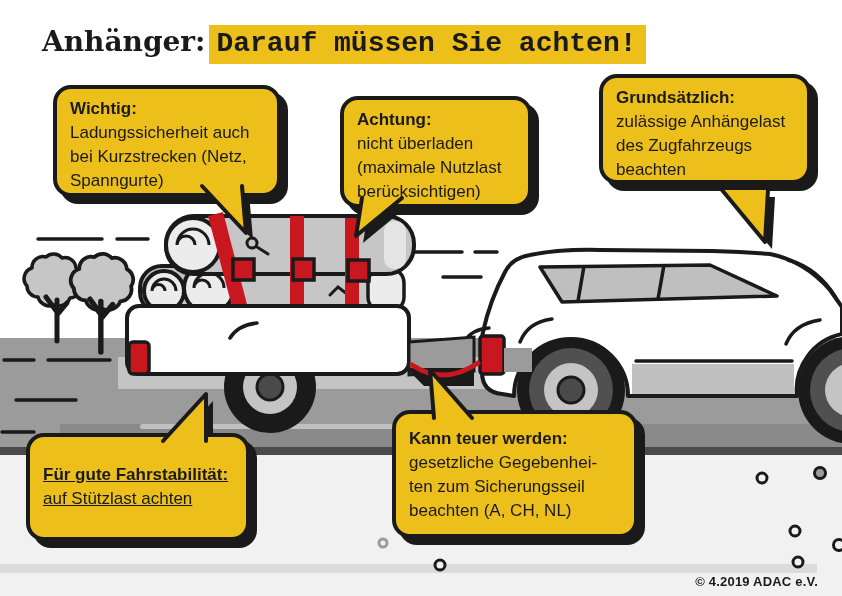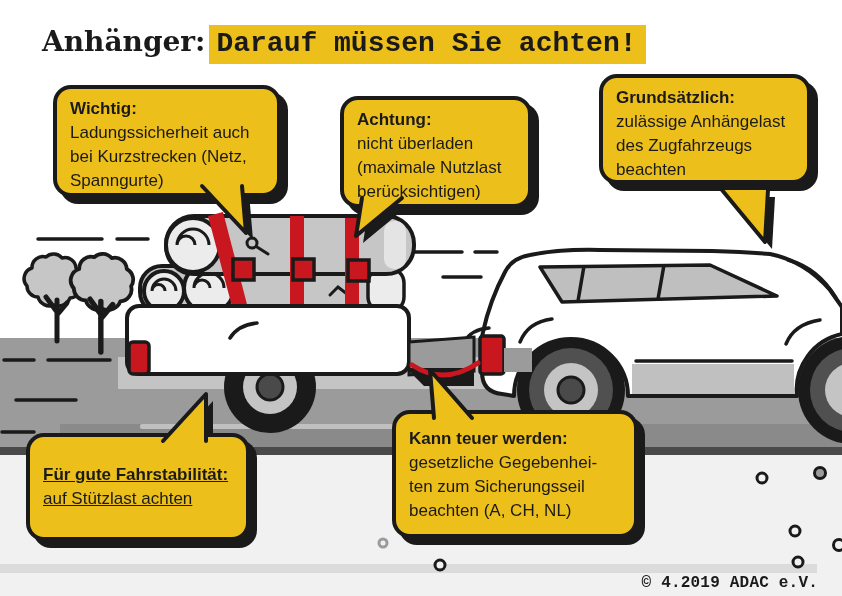--- a/index.html
+++ b/index.html
@@ -14,22 +14,22 @@
   .title .hl{background:#EDBF1A;padding:3px 9px 5px 7px;margin-left:4px;font-family:Liberation Mono, monospace;}
   .bubble{position:absolute;z-index:2;background:#EDBF1A;border:4px solid #1a1a1a;
           border-radius:18px;box-shadow:7px 7px 0 #1a1a1a;box-sizing:border-box;
           padding:8px 13px;font-size:17px;line-height:24px;}
   .bubble .head{font-weight:bold;}
   #b1{left:41px;top:85px;width:228px;height:112px;margin-left:12px;}
   #b2{left:340px;top:96px;width:192px;height:112px;}
   #b3{left:599px;top:74px;width:212px;height:110px;}
   #b4{left:26px;top:433px;width:224px;height:108px;padding-top:26px;text-decoration:underline;}
   #b5{left:392px;top:410px;width:246px;height:128px;padding-top:13px;}
-  .copyright{position:absolute;right:24px;top:574px;z-index:2;font-size:16px;
-             font-weight:bold;letter-spacing:.2px;font-family:Liberation Mono, monospace;}
+  .copyright{position:absolute;right:24px;top:574px;z-index:2;font-size:13px;
+             font-weight:bold;letter-spacing:.2px;}
 </style>
 </head>
 <body>
 
 <div id="canvas">
 
   <svg id="scene" viewBox="0 0 842 596">
 
     <g>
       <rect x="0" y="0" width="842" height="596" fill="#ffffff"></rect>

